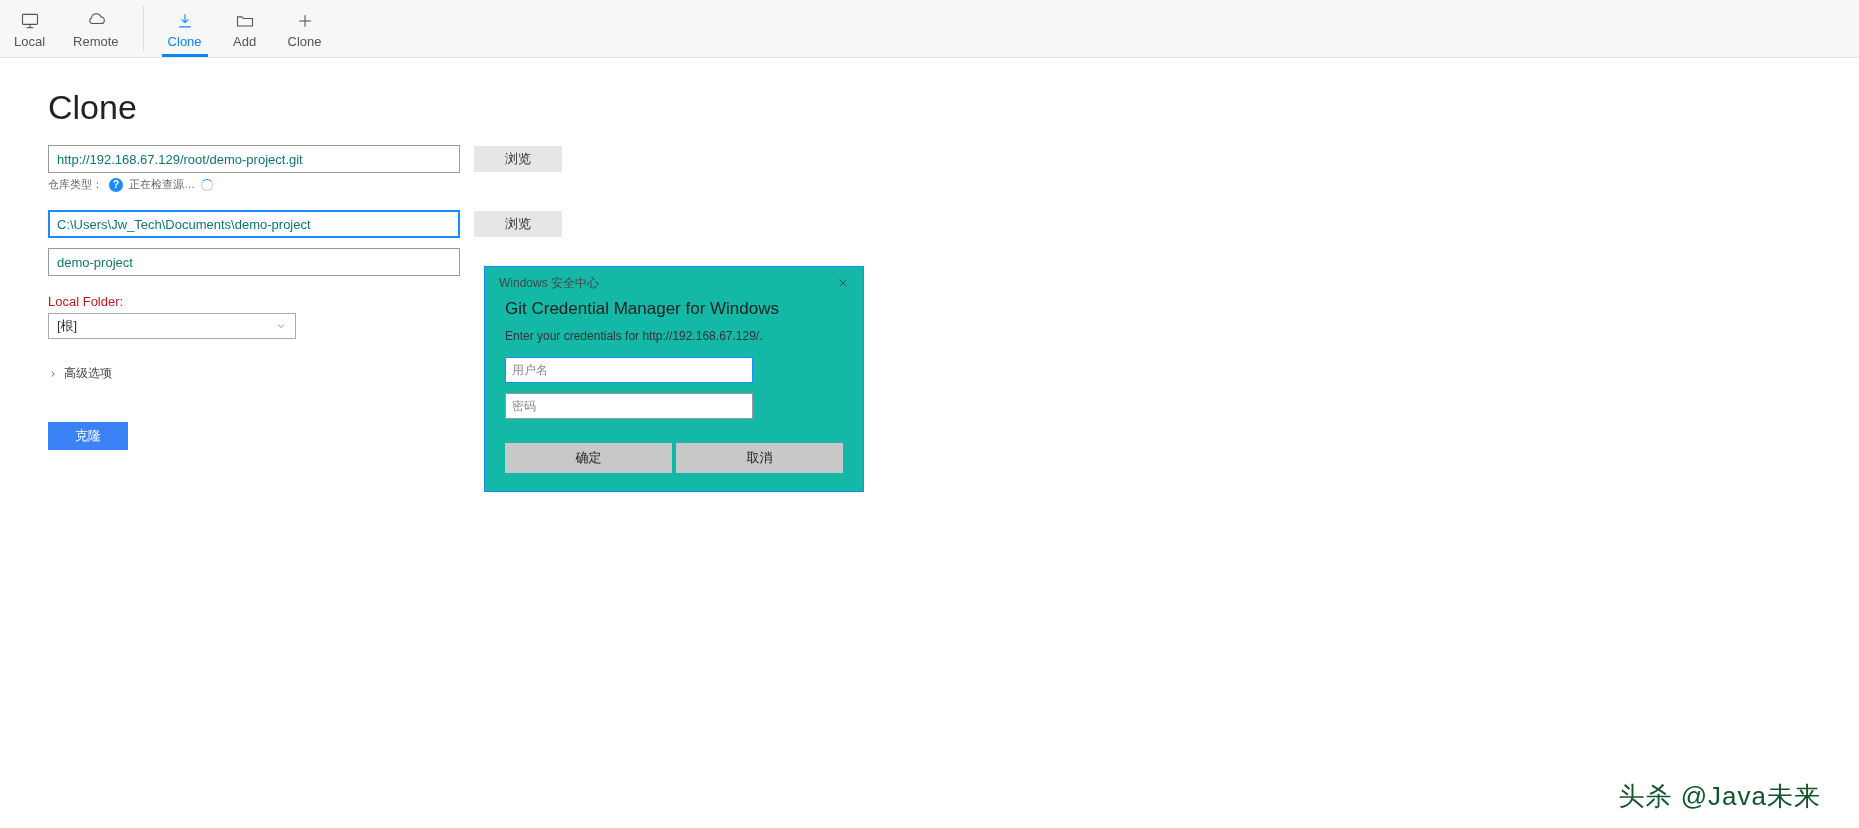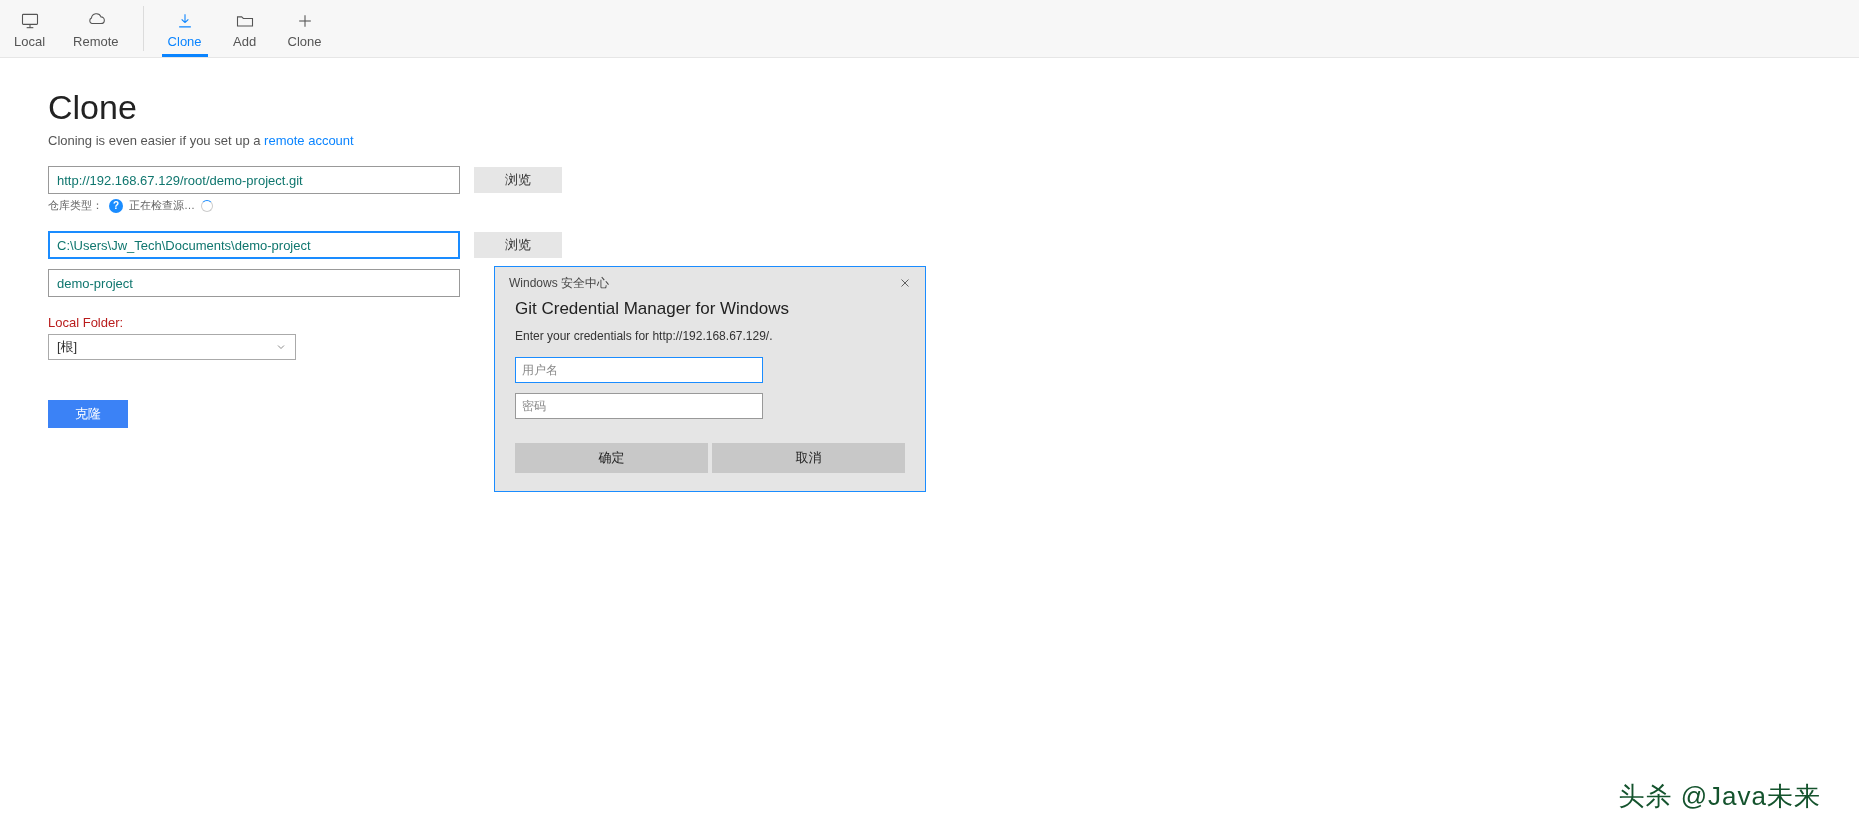--- a/index.html
+++ b/index.html
@@ -36,21 +36,21 @@
     .field-label { font-size: 13px; color: #b91c1c; margin-top: 18px; }
     .select-box { width: 248px; height: 26px; border: 1px solid #aaa; display: flex; align-items: center; justify-content: space-between; padding: 0 8px; font-size: 13px; color: #333; margin-top: 4px; cursor: pointer; }
     .select-box svg { width: 12px; height: 12px; stroke: #666; fill: none; stroke-width: 1.5; }
 
     .adv-row { display: flex; align-items: center; gap: 6px; margin-top: 26px; font-size: 12px; color: #444; cursor: pointer; }
     .adv-row svg { width: 10px; height: 10px; stroke: #444; fill: none; stroke-width: 2; }
 
     .clone-btn { margin-top: 40px; width: 80px; height: 28px; background: #3b82f6; border: none; color: #fff; font-size: 13px; cursor: pointer; }
 
     
-    .dialog { position: absolute; left: 494px; top: 266px; width: 432px; border: 1px solid #1a8cff; background: #e5e5e5; }
+    .dialog { position: absolute; left: 484px; top: 266px; width: 380px; border: 1px solid #1a8cff; background: #14b8a6; }
     .dialog-titlebar { display: flex; align-items: center; justify-content: space-between; padding: 6px 10px 2px 14px; }
     .dialog-titlebar .dlg-t { font-size: 12px; color: #444; }
     .dialog-titlebar .close-x { width: 20px; height: 20px; display: flex; align-items: center; justify-content: center; cursor: pointer; }
     .dialog-titlebar .close-x svg { width: 12px; height: 12px; stroke: #333; stroke-width: 1.5; }
     .dialog-body { padding: 4px 20px 18px 20px; }
     .dialog-heading { font-size: 17px; color: #222; margin-bottom: 10px; }
     .dialog-prompt { font-size: 12px; color: #333; margin-bottom: 14px; }
     .dialog-input { width: 248px; height: 26px; border: 1px solid #999; padding: 0 6px; font-size: 12px; display: block; margin-bottom: 10px; background: #fff; }
     .dialog-input.df { border: 1px solid #1a8cff; color: #888; }
     .dialog-input::placeholder { color: #888; }
@@ -108,23 +108,20 @@
             <line x1="5" y1="12" x2="19" y2="12"></line>
           </svg>
       </span>
       <span class="tlabel">Clone</span>
     </div>
   </div>
 </div>
 
 <div class="content">
   <div class="page-title">Clone</div>
-  <div class="page-subtext">
-    <span>Cloning is even easier if you set up a </span><a>remote account</a>
-  </div>
 
   <div class="row">
     <input class="text-input" type="text" value="http://192.168.67.129/root/demo-project.git" style="">
     <button class="browse-btn">浏览</button>
   </div>
   <div class="repo-type-line">
     <span>仓库类型：</span>
     <span class="info-dot">?</span>
     <span>正在检查源…</span>
     <span class="spinner"></span>
@@ -140,20 +137,26 @@
   </div>
 
   <div class="field-label">Local Folder:</div>
   <div class="select-box">
     <span>[根]</span>
     <svg viewBox="0 0 24 24">
         <polyline points="6 9 12 15 18 9"></polyline>
       </svg>
   </div>
 
+  <div class="adv-row">
+    <svg viewBox="0 0 24 24">
+        <polyline points="9 6 15 12 9 18"></polyline>
+      </svg>
+    <span>高级选项</span>
+  </div>
 
   <button class="clone-btn">克隆</button>
 </div>
 
 <div class="dialog">
   <div class="dialog-titlebar">
     <span class="dlg-t">Windows 安全中心</span>
     <span class="close-x">
       <svg viewBox="0 0 24 24">
           <line x1="5" y1="5" x2="19" y2="19"></line>

